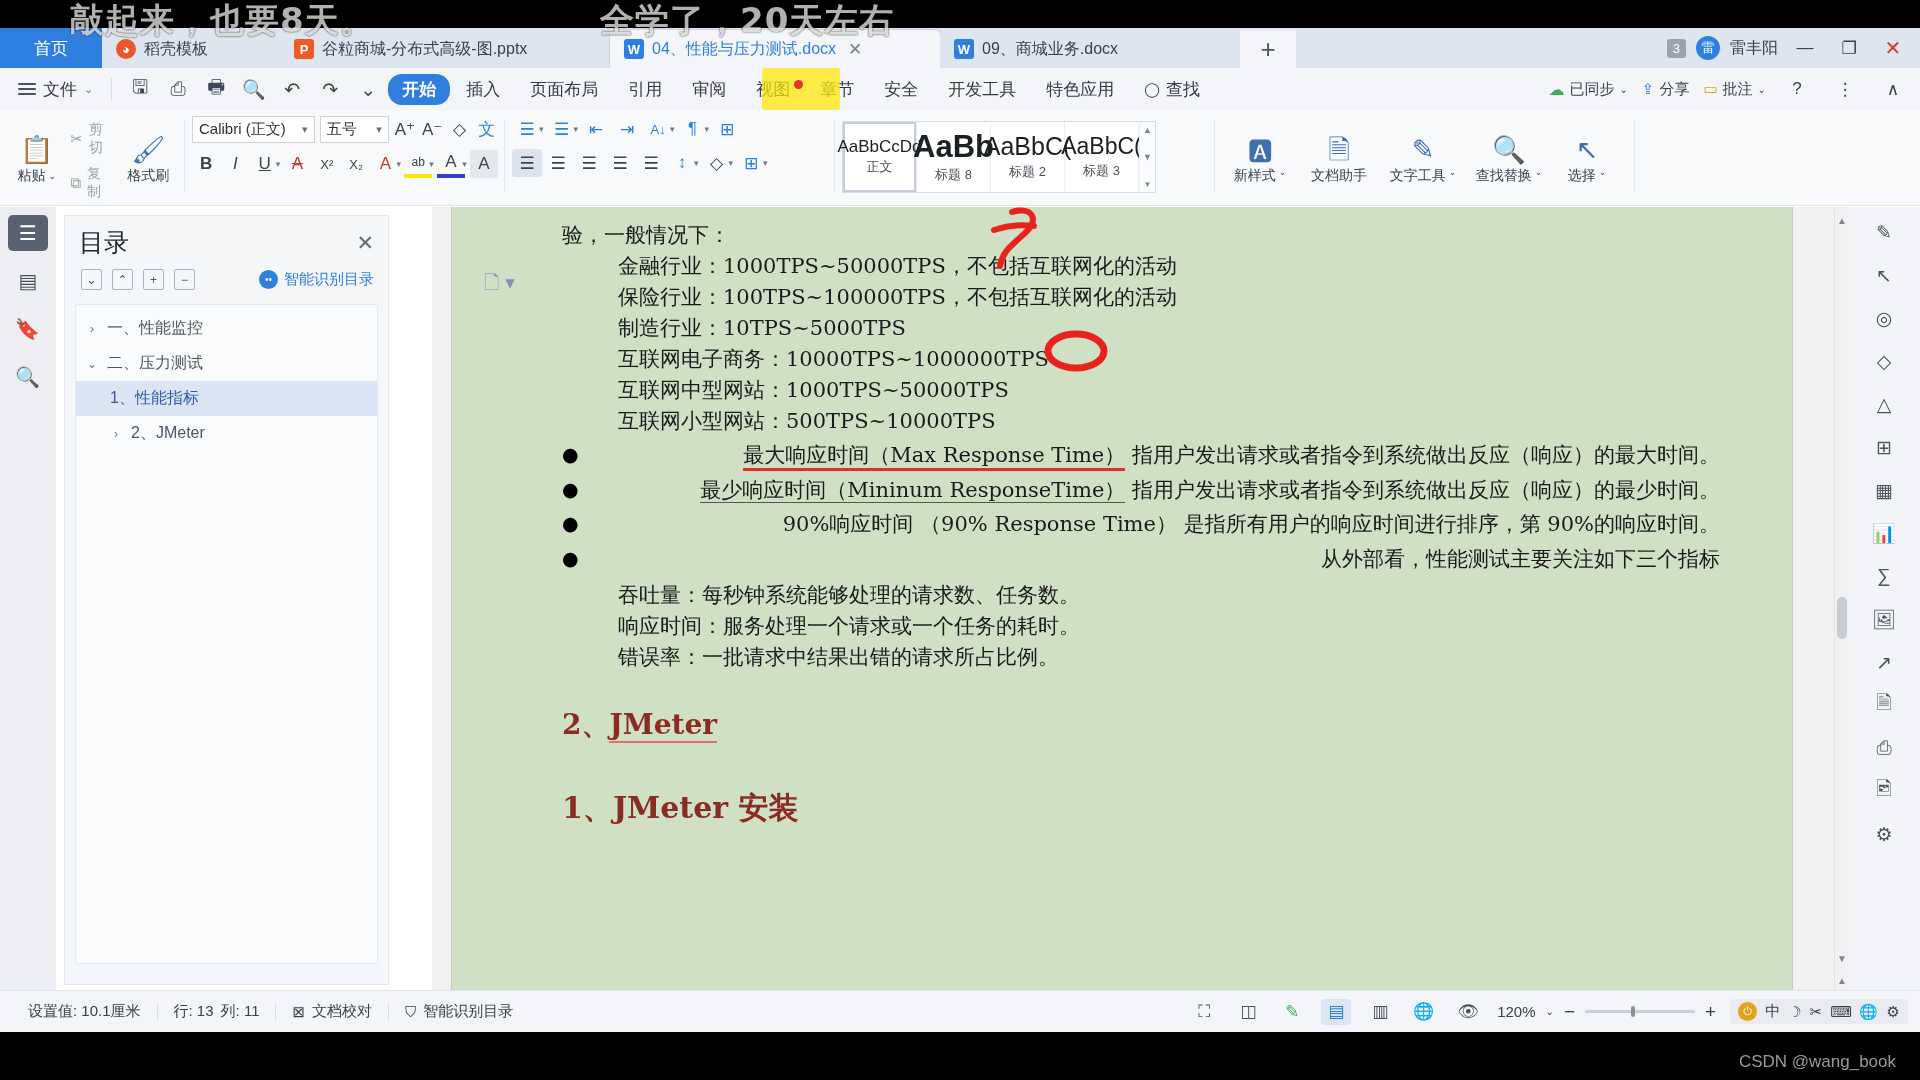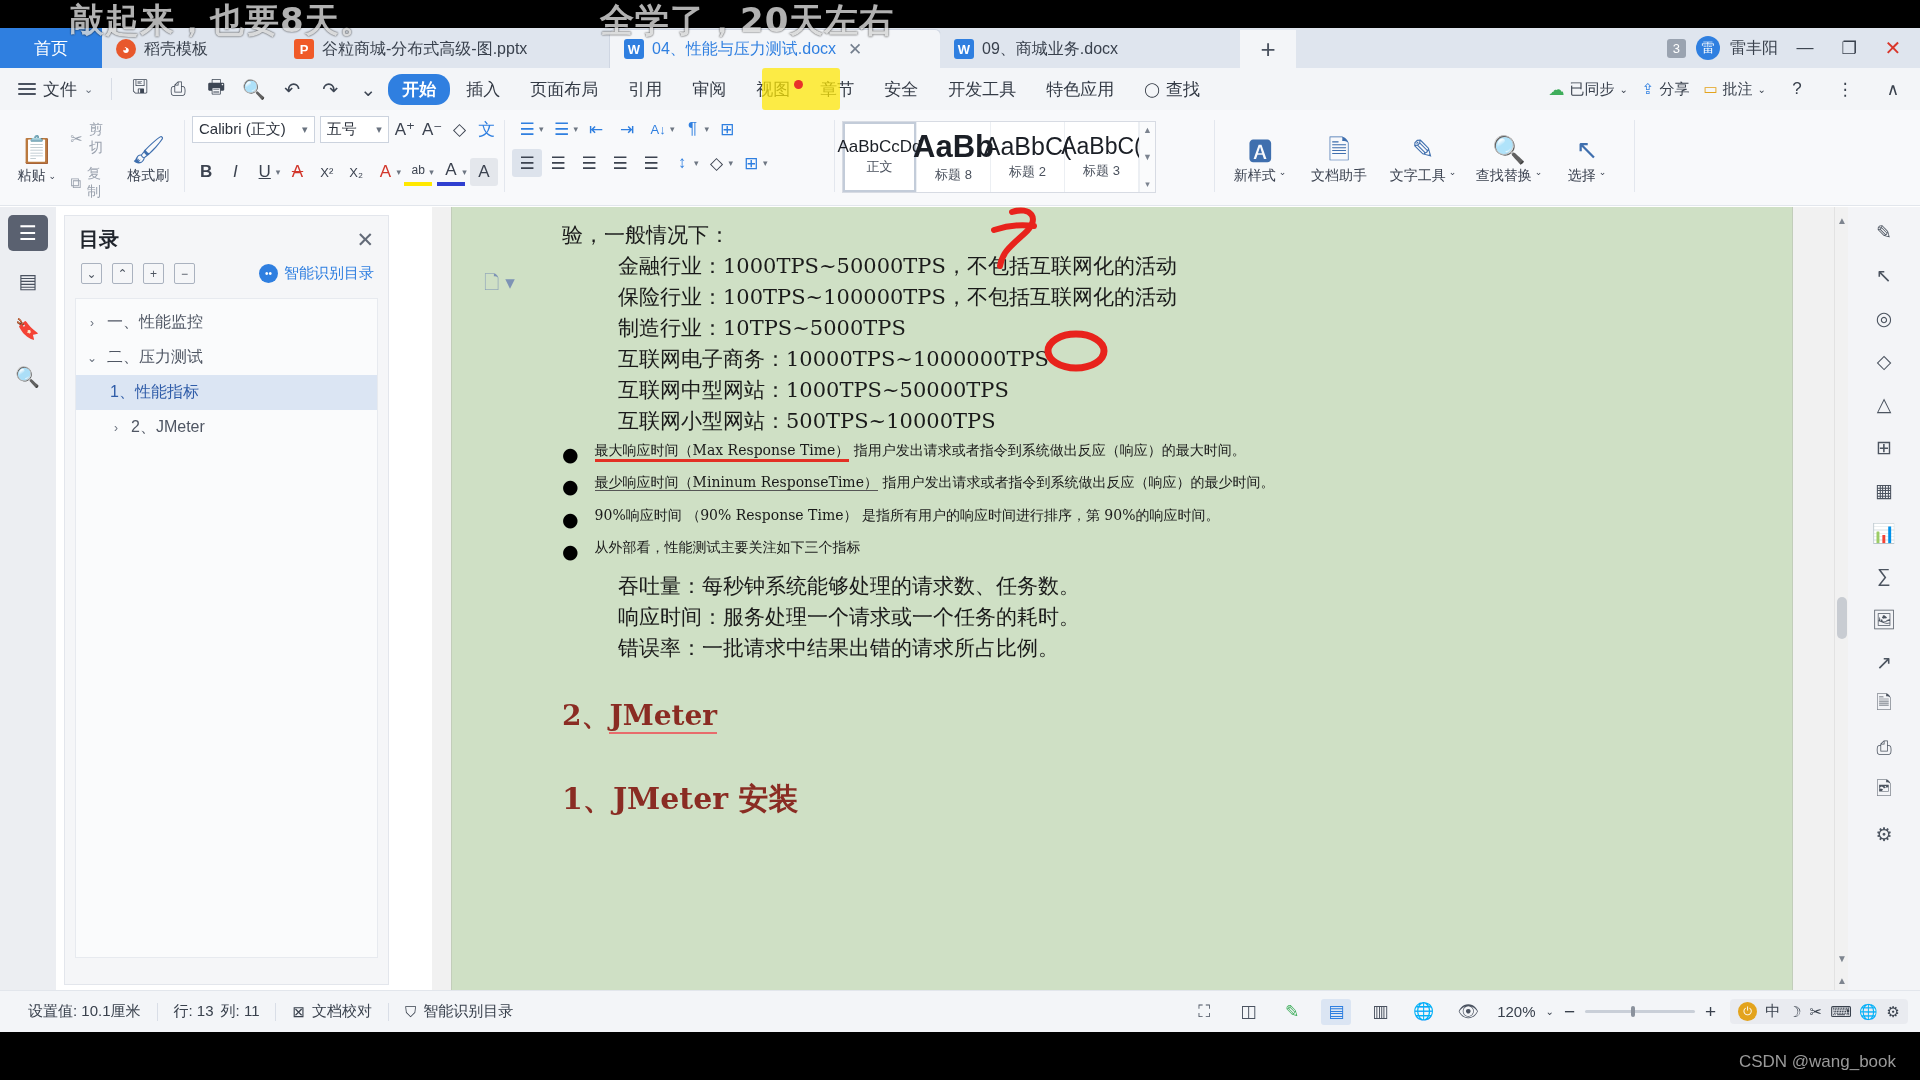--- a/index.html
+++ b/index.html
@@ -73,21 +73,21 @@
   .ribbon{ position:absolute; left:0; top:110px; width:1920px; height:96px;
            background:#f8f9fb; border-bottom:1px solid #e2e6ec; display:flex; align-items:flex-start;}
   .grp{ display:flex; height:96px; padding:5px 7px 0 7px; position:relative;}
   .grp::after{ content:""; position:absolute; right:0; top:10px; bottom:14px; width:1px; background:#e3e7ee;}
   .bigbtn{ width:62px; display:flex; flex-direction:column; align-items:center; justify-content:center;
            gap:3px; font-size:14px; color:#3b4250;}
   .bigico{ font-size:27px; color:#3f6fae; line-height:1; }
   .smcol{ display:flex; flex-direction:column; justify-content:center; gap:4px; padding:4px 0;}
   .smbtn{ display:flex; align-items:center; gap:6px; font-size:14px; color:#9aa2ae; padding:2px 4px;}
   .smbtn .i{ font-size:15px; }
-  .fontrow{ display:flex; align-items:center; gap:5px; margin-bottom:15px;}
+  .fontrow{ display:flex; align-items:center; gap:5px; margin-bottom:7px;}
   .combo{ height:27px; border:1px solid #ccd3de; background:#fff; display:flex;
           align-items:center; justify-content:space-between; padding:0 6px; font-size:15px; color:#2c323c;}
   .combo .car{ color:#69727f; font-size:11px; }
   .tbtn{ width:30px;height:28px;display:flex;align-items:center;justify-content:center;
          font-size:17px;color:#3c4350;}
   .tbtn.blue{ color:#2f7fe0; }
   .tbtn.red{ color:#d2362b; }
   .tbtn.on{ background:#dde3ec;border-radius:3px; }
   .caret{ font-size:9px;color:#6d7682;margin-left:-4px;margin-right:2px;}
   .btnrow{ display:flex; align-items:center; gap:1px; }
@@ -110,21 +110,21 @@
   .rail{ position:absolute; left:0; top:207px; width:56px; bottom:48px; background:#eceef2;
          display:flex; flex-direction:column; align-items:center; padding-top:8px; gap:12px;}
   .railbtn{ width:40px;height:36px;display:flex;align-items:center;justify-content:center;
             font-size:20px;color:#4a5260;border-radius:5px;}
   .railbtn.on{ background:#5a6170;color:#fff;}
 
   
   .navpane{ position:absolute; left:64px; top:215px; width:325px; height:770px;
             background:#f5f6f8; border:1px solid #e3e6ec;}
   .navhead{ display:flex; align-items:center; padding:10px 14px 2px 14px;}
-  .navtitle{ font-size:20px; color:#1f242c; font-weight:700;}
+  .navtitle{ font-size:25px; color:#1f242c; font-weight:400;}
   .navclose{ margin-left:auto; font-size:21px; color:#636b78;}
   .navtools{ display:flex; align-items:center; gap:10px; padding:8px 14px 10px 16px;}
   .sqbtn{ width:21px;height:21px;border:1px solid #aab2bf;display:flex;align-items:center;
           justify-content:center;font-size:12px;color:#4e5662;border-radius:2px;}
   .aibtn{ margin-left:auto; display:flex; align-items:center; gap:6px; font-size:15px; color:#2f7fe0;}
   .aidot{ width:19px;height:19px;border-radius:50%;background:#2f7fe0;color:#fff;font-size:10px;
           display:flex;align-items:center;justify-content:center;}
   .toclist{ margin:4px 10px; background:#fafbfc; border:1px solid #e7eaef; height:660px; padding-top:6px;}
   .tocitem{ display:flex; align-items:center; gap:9px; font-size:16px; color:#4f5663;
             padding:7px 10px; }
@@ -135,21 +135,21 @@
 
   
   .docarea{ position:absolute; left:432px; top:207px; right:72px; bottom:48px; background:#f1f1f1; overflow:hidden;}
   .page{ position:absolute; left:20px; top:0; width:1340px; height:100%; background:#cfe0c5;
          box-shadow:0 0 0 1px #c2cdba; padding:14px 72px 0 110px;
          font-family:"DejaVu Serif","Liberation Serif",serif; color:#1a1a1a; }
   .p-line{ font-size:21px; line-height:1.38; margin-bottom:2px; }
   .p-ind{ padding-left:56px; }
   .bullet{ display:flex; gap:16px; align-items:flex-start; margin:5px 0; }
   .bdot{ font-size:19px; line-height:1.45; color:#000; }
-  .btext{ font-size:14px; line-height:1.42; flex:1; }
+  .btext{ font-size:21px; line-height:1.42; flex:1;text-align:right; }
   .ul-red{ border-bottom:3px solid #e33024; padding-bottom:1px; }
   .sq-ul{ border-bottom:1px solid #555; }
   .h2{ font-size:28px; font-weight:700; margin:34px 0 8px 0; }
   .h2 .u{ border-bottom:2px solid #e86c6c; }
   .h1{ font-size:30px; font-weight:700; margin:44px 0 0 0; }
   .pgicon{ position:absolute; left:32px; top:62px; font-size:19px; color:#7d93b5;}
 
   
   .scribble{ position:absolute; z-index:20; pointer-events:none; }
 

